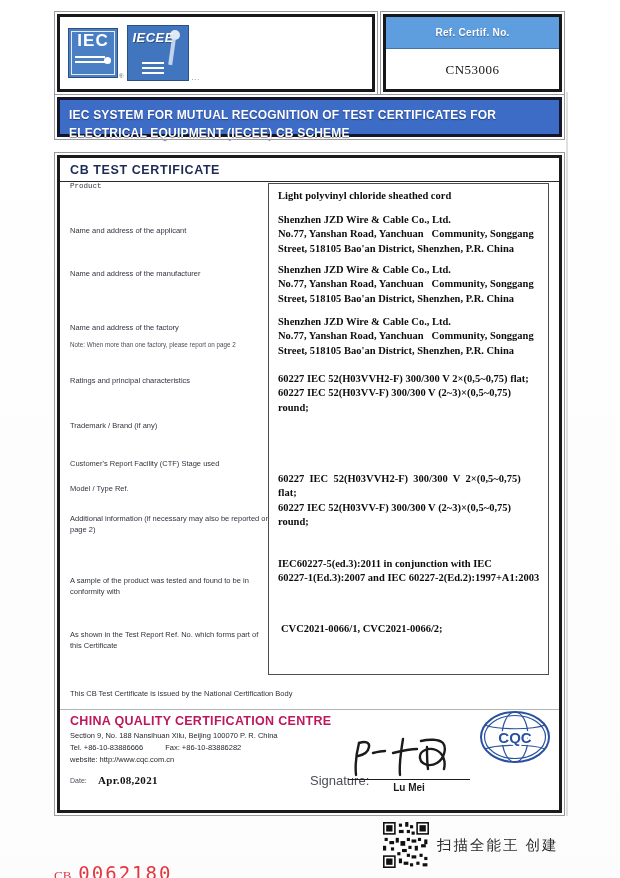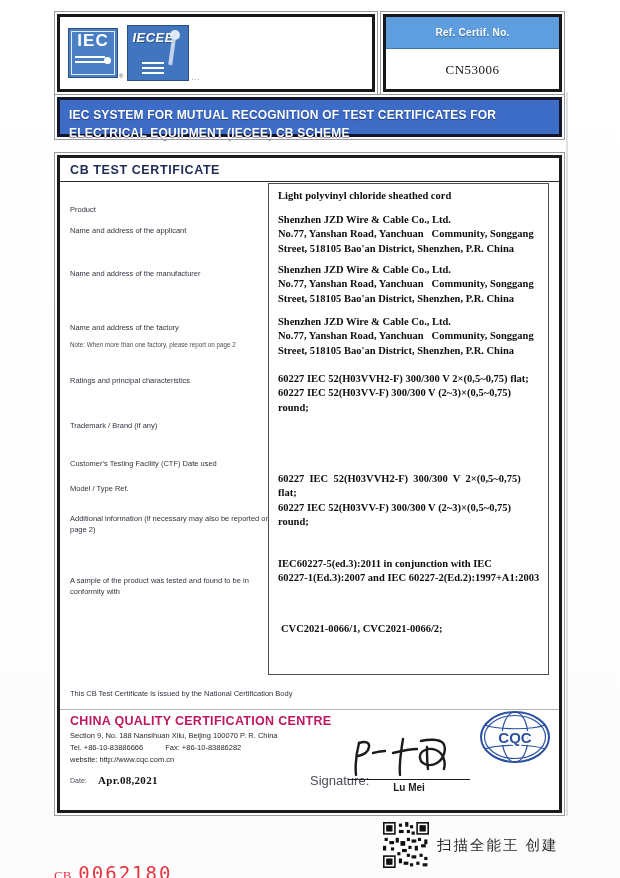--- a/index.html
+++ b/index.html
@@ -68,21 +68,21 @@
     position:absolute; left:57px; top:155px; width:505px; height:658px;
     background:#fff; border:3px solid #1b1b1b; outline:1px solid #9a9a9a; outline-offset:2px;
   }
   .cert-title {
     position:absolute; left:10px; top:5px; font-size:12.5px; font-weight:bold;
     color:#1d2a55; letter-spacing:.6px;
   }
   .title-rule { position:absolute; left:0; right:0; top:23px; border-top:1.5px solid #2a2a2a; }
 
   .lbl { position:absolute; left:10px; width:196px; font-size:7.5px; color:#31353f; line-height:1.45; }
-  .l-product      { top:47px; }
+  .l-product      { top:23px;font-family:Liberation Mono, monospace; }
   .l-applicant    { top:68px; }
   .l-manufacturer { top:111px; }
   .l-factory      { top:165px; }
   .l-factory-note { top:182px; font-size:6.3px; color:#4a4e58; width:210px; }
   .l-ratings      { top:218px; }
   .l-trademark    { top:263px; }
   .l-ctf          { top:301px; }
   .l-model        { top:326px; }
   .l-additional   { top:356px; width:200px; }
   .l-conformity   { top:418px; width:192px; }
@@ -174,24 +174,25 @@
     <div class="cert-title">CB TEST CERTIFICATE</div>
     <div class="title-rule"></div>
 
     <div class="lbl l-product">Product</div>
     <div class="lbl l-applicant">Name and address of the applicant</div>
     <div class="lbl l-manufacturer">Name and address of the manufacturer</div>
     <div class="lbl l-factory">Name and address of the factory</div>
     <div class="lbl l-factory-note">Note: When more than one factory, please report on page 2</div>
     <div class="lbl l-ratings">Ratings and principal characteristics</div>
     <div class="lbl l-trademark">Trademark / Brand (if any)</div>
-    <div class="lbl l-ctf">Customer's Testing Facility (CTF) Date used</div>
+    <div class="lbl l-ctf">Customer's Report Facility (CTF) Stage used</div>
     <div class="lbl l-model">Model / Type Ref.</div>
     <div class="lbl l-additional">Additional information (if necessary may also be reported on page 2)</div>
     <div class="lbl l-conformity">A sample of the product was tested and found to be in conformity with</div>
+    <div class="lbl l-report">As shown in the Test Report Ref. No. which forms part of this Certificate</div>
 
     <div class="value-box">
       <div class="val v-product">Light polyvinyl chloride sheathed cord</div>
       <div class="val v-applicant">Shenzhen JZD Wire &amp; Cable Co., Ltd.
 No.77, Yanshan Road, Yanchuan   Community, Songgang
 Street, 518105 Bao'an District, Shenzhen, P.R. China</div>
       <div class="val v-manufacturer">Shenzhen JZD Wire &amp; Cable Co., Ltd.
 No.77, Yanshan Road, Yanchuan   Community, Songgang
 Street, 518105 Bao'an District, Shenzhen, P.R. China</div>
       <div class="val v-factory">Shenzhen JZD Wire &amp; Cable Co., Ltd.

